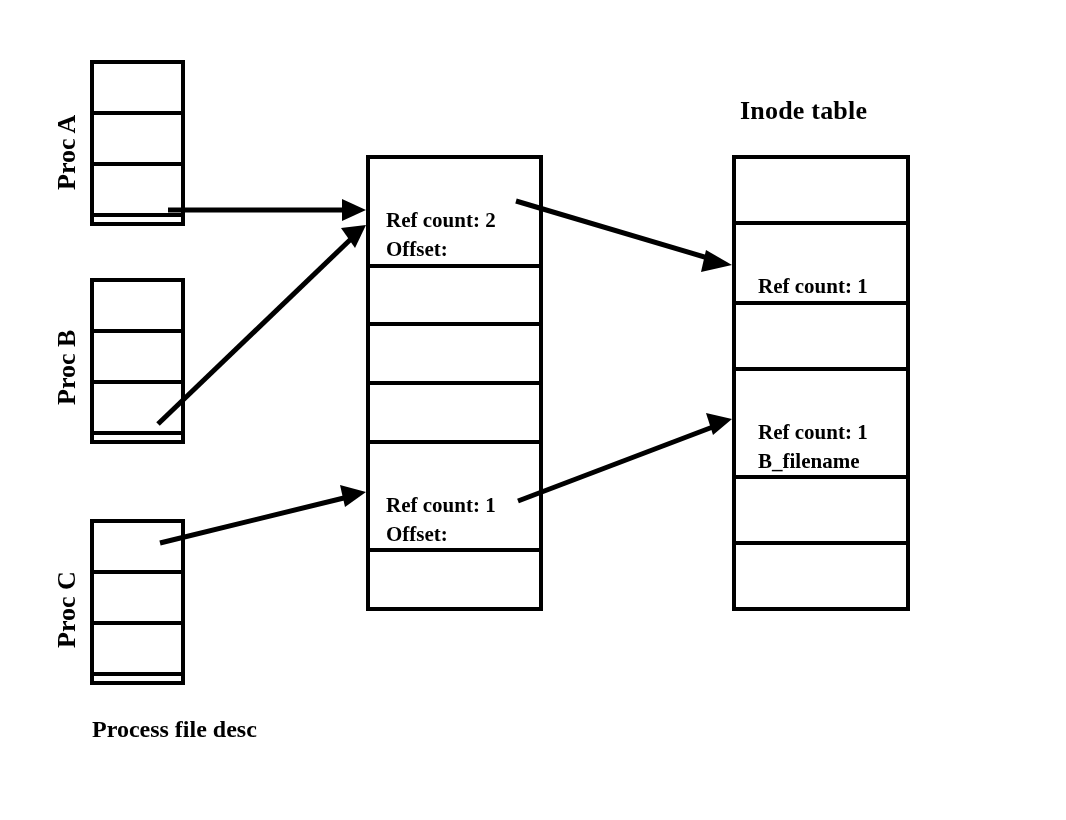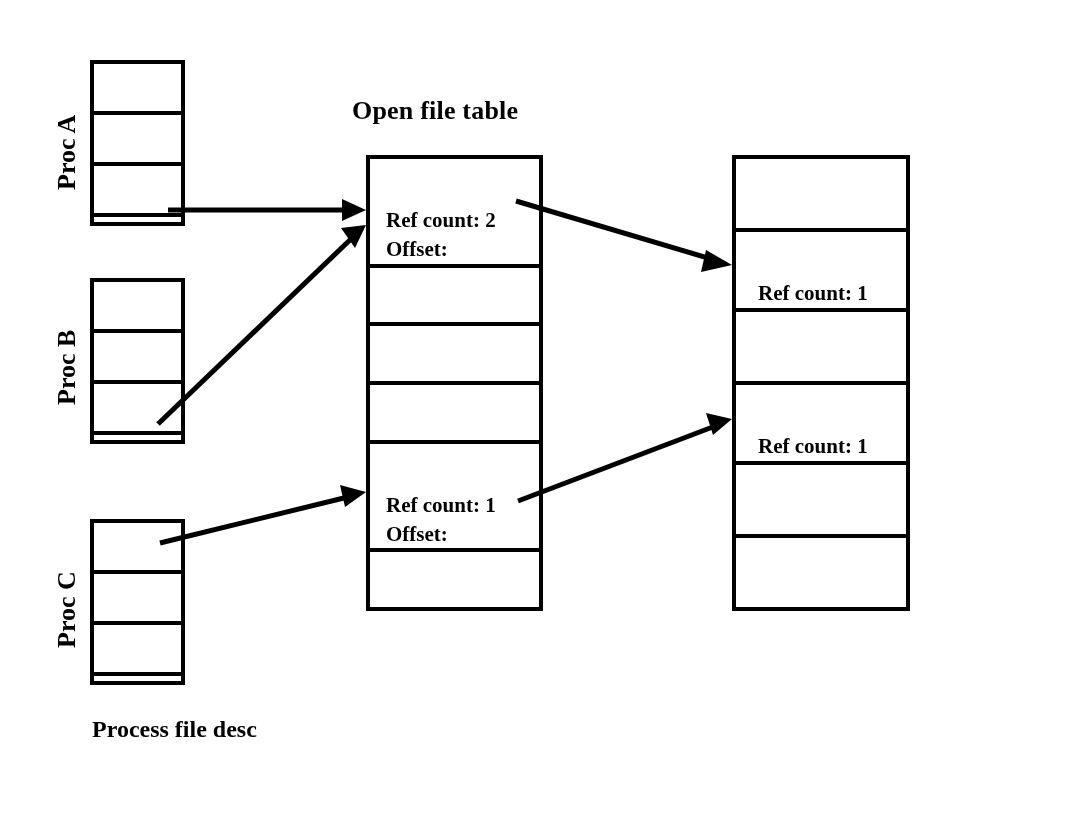--- a/index.html
+++ b/index.html
@@ -105,22 +105,22 @@
     pointer-events: none;
   }
   #arrow-layer line { stroke: #000000; stroke-width: 5; }
   #arrow-layer polygon { fill: #000000; }
 </style>
 </head>
 <body>
 
 <div id="canvas">
 
-  <div class="table-title" id="title-open-file-table">Open file table</div>
-
+
+  <div class="table-title" id="title-inode-table">Inode table</div>
 
   <div class="bottom-label">Process file desc</div>
 
   <div class="proc-label" id="proc-label-a">Proc A</div>
 
   <div class="proc-label" id="proc-label-b">Proc B</div>
 
   <div class="proc-label" id="proc-label-c">Proc C</div>
 
   <div class="box-table" id="proc-table-a">
@@ -178,20 +178,21 @@
     </div>
     <div class="box-cell">
       <span class="cell-line">Ref count: 1</span>
     </div>
     <div class="box-cell">
       <span class="cell-line"></span>
       <span class="cell-line"></span>
     </div>
     <div class="box-cell">
       <span class="cell-line">Ref count: 1</span>
+      <span class="cell-line">B_filename</span>
     </div>
     <div class="box-cell">
       <span class="cell-line"></span>
       <span class="cell-line"></span>
     </div>
     <div class="box-cell">
       <span class="cell-line"></span>
       <span class="cell-line"></span>
     </div>
   </div>

